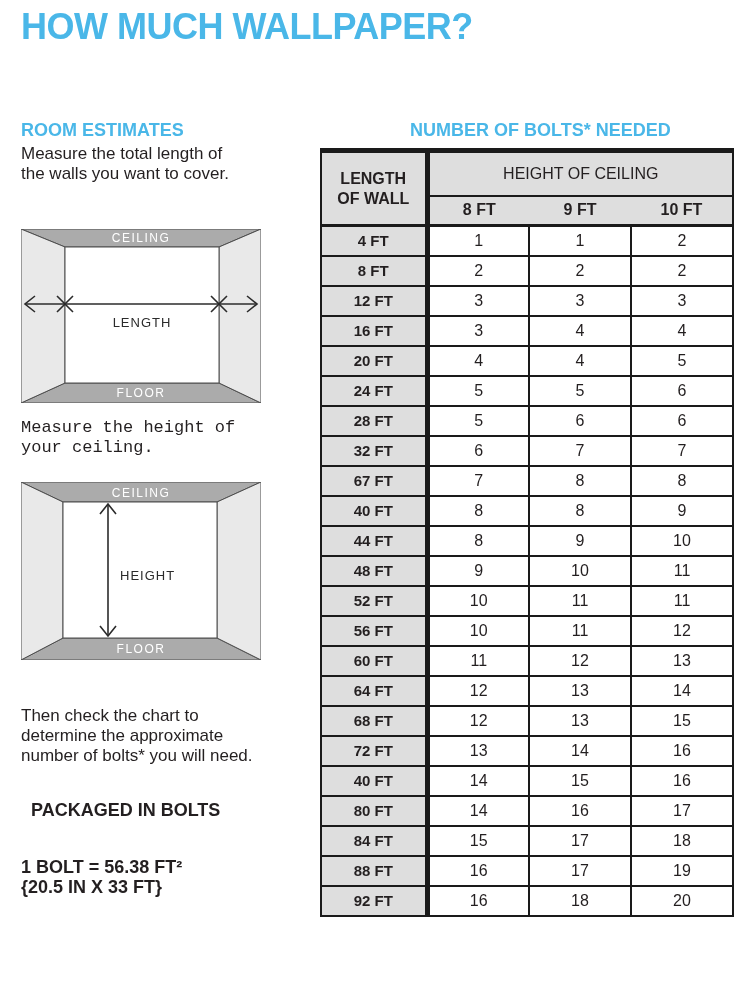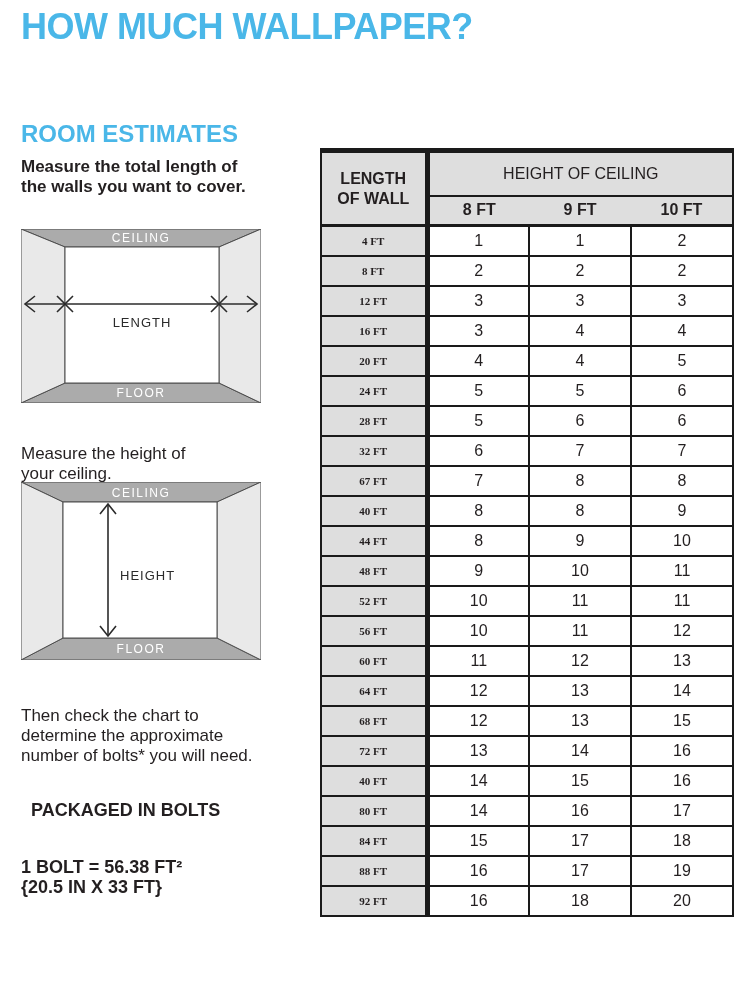--- a/index.html
+++ b/index.html
@@ -27,38 +27,38 @@
     top: 6px;
     font-size: 36px;
     font-weight: bold;
     letter-spacing: -0.5px;
     color: var(--accent);
     white-space: nowrap;
   }
   .section-heading {
     position: absolute;
     top: 120px;
-    font-size: 24px;
+    font-size: 18px;
     font-weight: bold;
     color: var(--accent);
     white-space: nowrap;
     text-align: right;
   }
   .heading-left { left: 21px; }
   .heading-right { left: 410px; }
   .body-text {
     position: absolute;
     left: 21px;
     font-size: 17px;
     line-height: 20px;
     color: var(--ink);
     white-space: pre-line;
   }
-  .para1 { top: 157px; font-weight: bold; }
-  .para2 { top: 444px; }
+  .para1 { top: 144px; }
+  .para2 { top: 418px; font-family: Liberation Mono, monospace; }
   .para3 { top: 706px; }
   .diagram { position: absolute; left: 21px; display: block; }
   .diagram-length { top: 229px; }
   .diagram-height { top: 482px; }
   .diagram text {
     font-family: "Liberation Sans", sans-serif;
   }
   .footnote {
     position: absolute;
     left: 21px;
@@ -110,39 +110,39 @@
     border-bottom: 3px solid var(--line);
     font-weight: bold;
     font-size: 16px;
   }
   tbody th {
     background: var(--header-bg);
     border-right: 5px solid var(--line);
     border-top: 2px solid var(--line);
     font-weight: bold;
     height: 30px;
-    font-size: 11px;
-    font-family: Liberation Serif, serif;
+    font-size: 15px;
   }
   tbody td {
     background: #ffffff;
     border-top: 2px solid var(--line);
     border-left: 2px solid var(--line);
     font-weight: normal;
   }
   tbody td.first { border-left: none; }
 </style>
 </head>
 <body>
 
 <div class="page">
 
   <div class="page-title">HOW MUCH WALLPAPER?</div>
 
   <div class="section-heading heading-left">ROOM ESTIMATES</div>
+  <div class="section-heading heading-right">NUMBER OF BOLTS* NEEDED</div>
 
   <div class="body-text para1">Measure the total length of
 the walls you want to cover.</div>
 
   <svg class="diagram diagram-length" width="240" height="174" viewBox="0 0 240 174">
     <polygon points="0,0 240,0 198,18 44,18" style="fill:var(--wall-dark);stroke:#4d4d4d;stroke-width:1"></polygon>
     <polygon points="0,174 240,174 198,154 44,154" style="fill:var(--wall-dark);stroke:#4d4d4d;stroke-width:1"></polygon>
     <polygon points="0,0 44,18 44,154 0,174" style="fill:var(--wall-light);stroke:#4d4d4d;stroke-width:1"></polygon>
     <polygon points="240,0 198,18 198,154 240,174" style="fill:var(--wall-light);stroke:#4d4d4d;stroke-width:1"></polygon>
     <rect x="44" y="18" width="154" height="136" style="fill:#ffffff;stroke:#4d4d4d;stroke-width:1"></rect>

